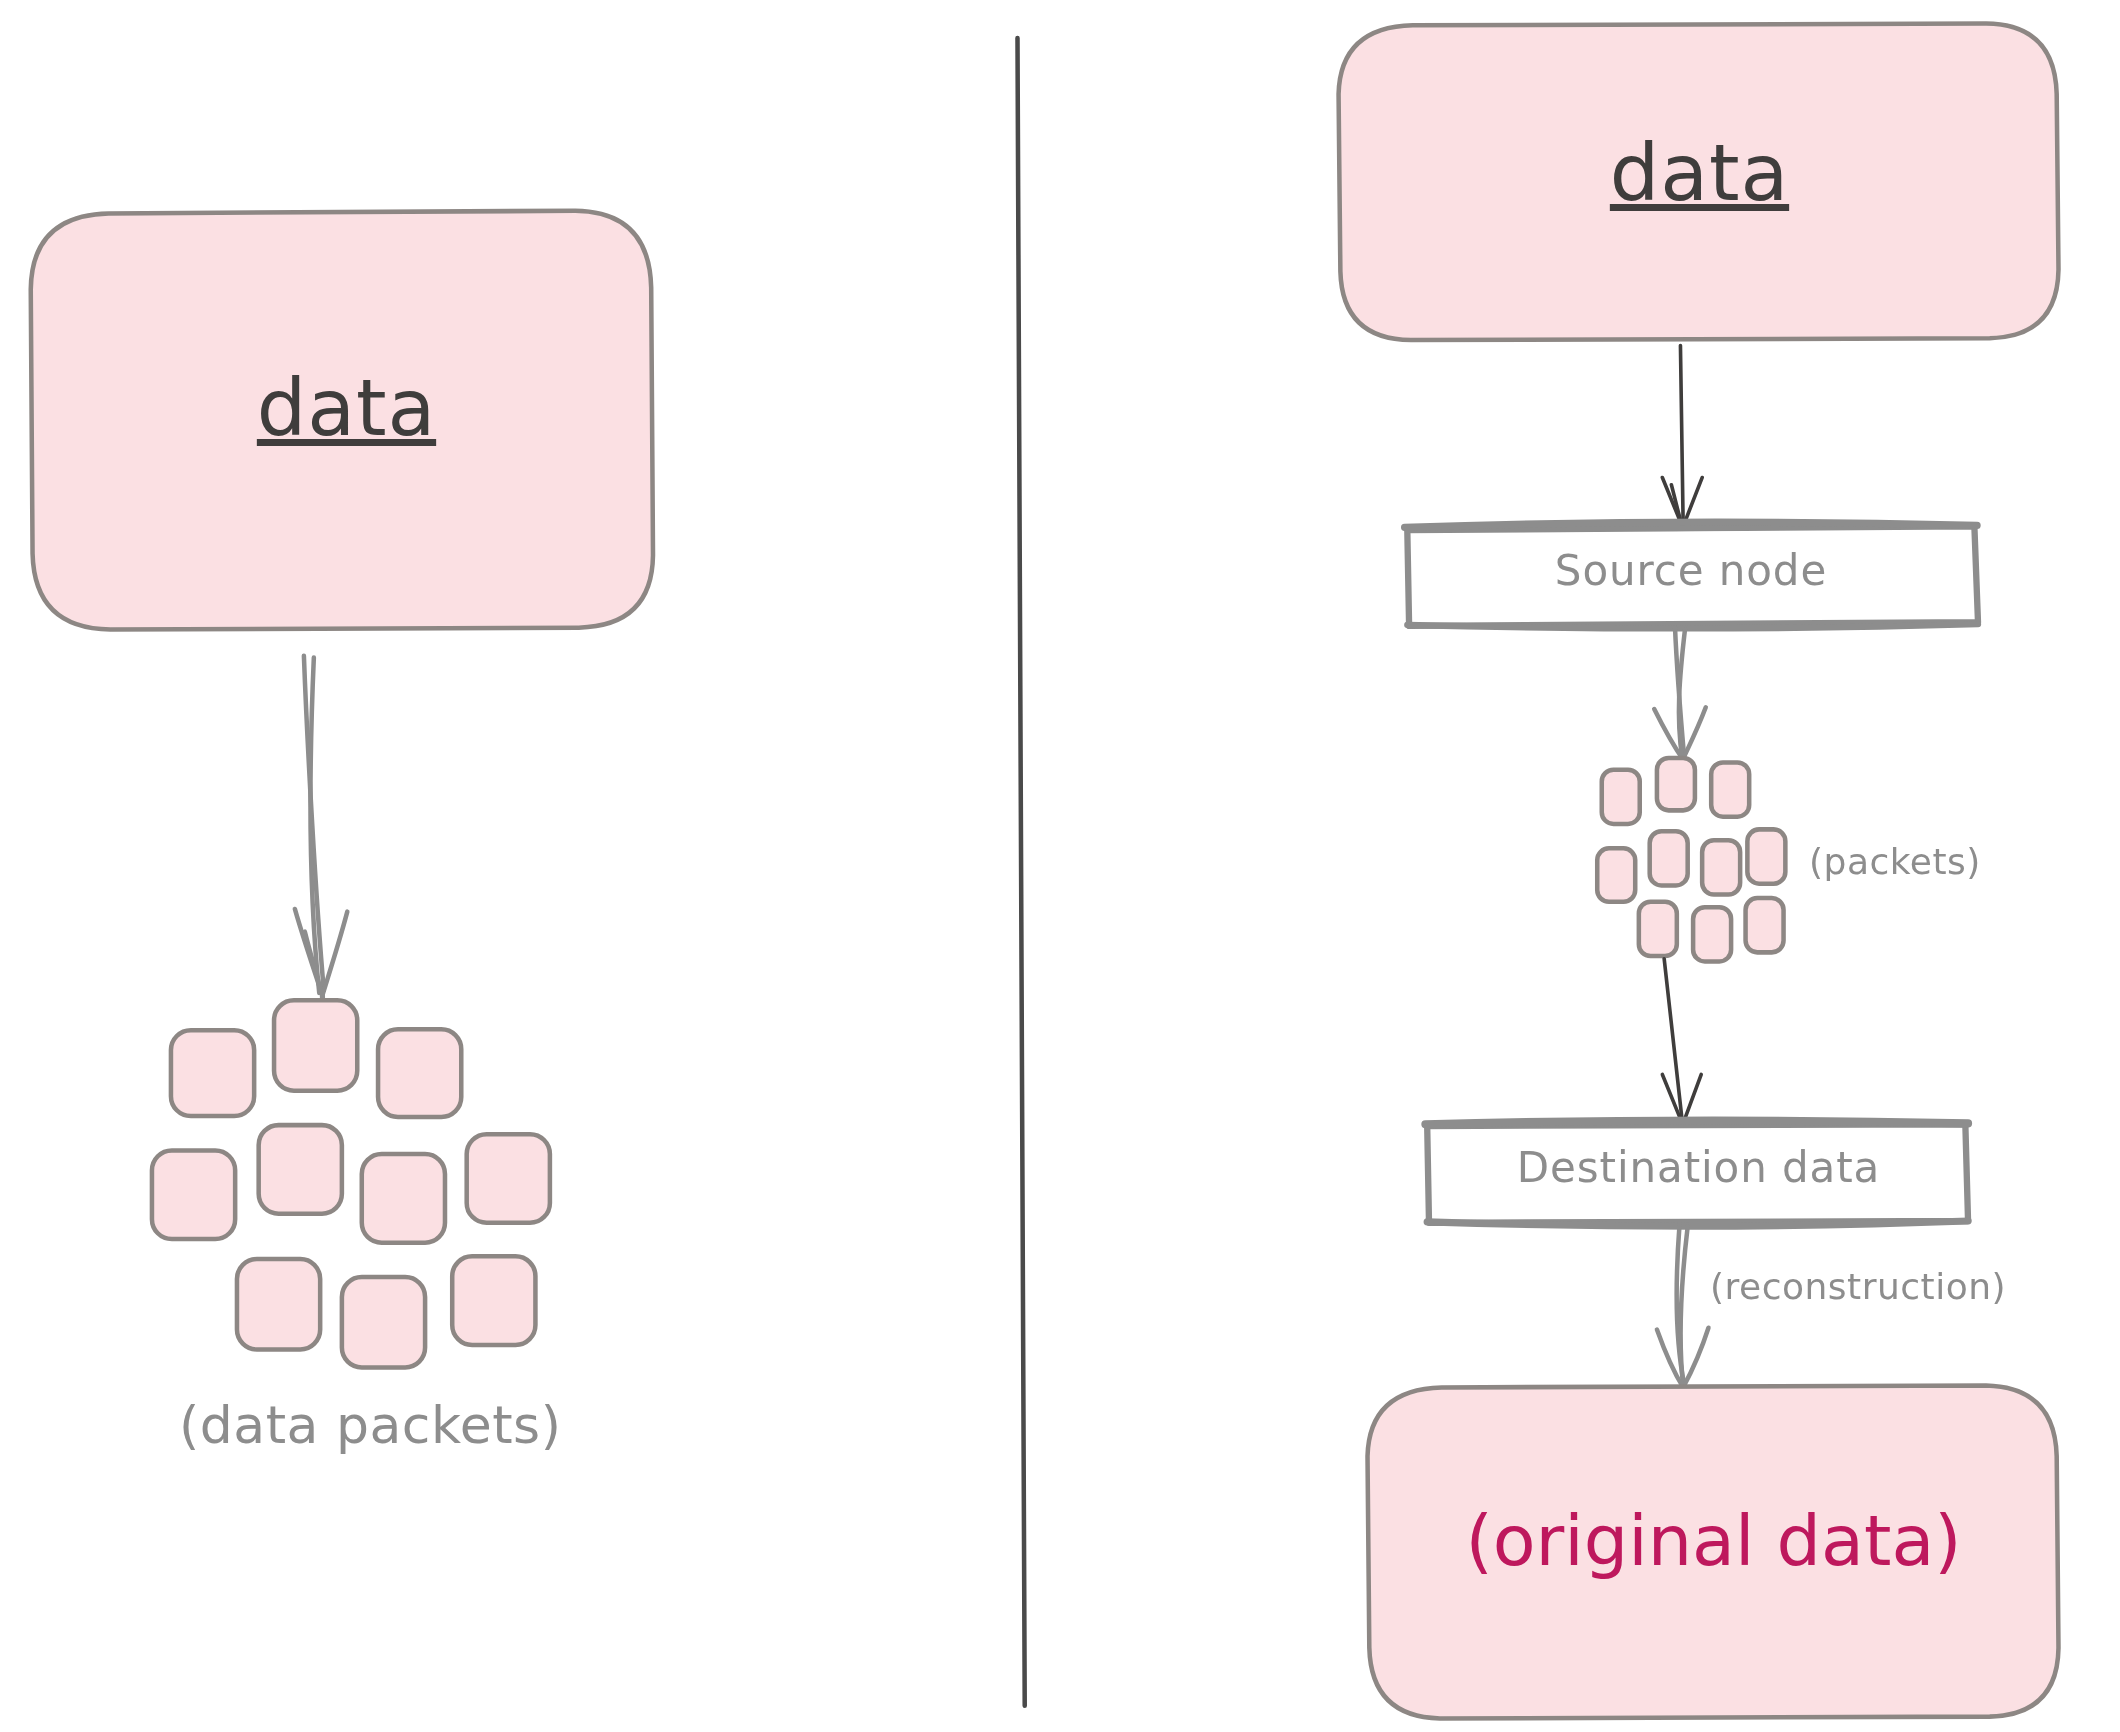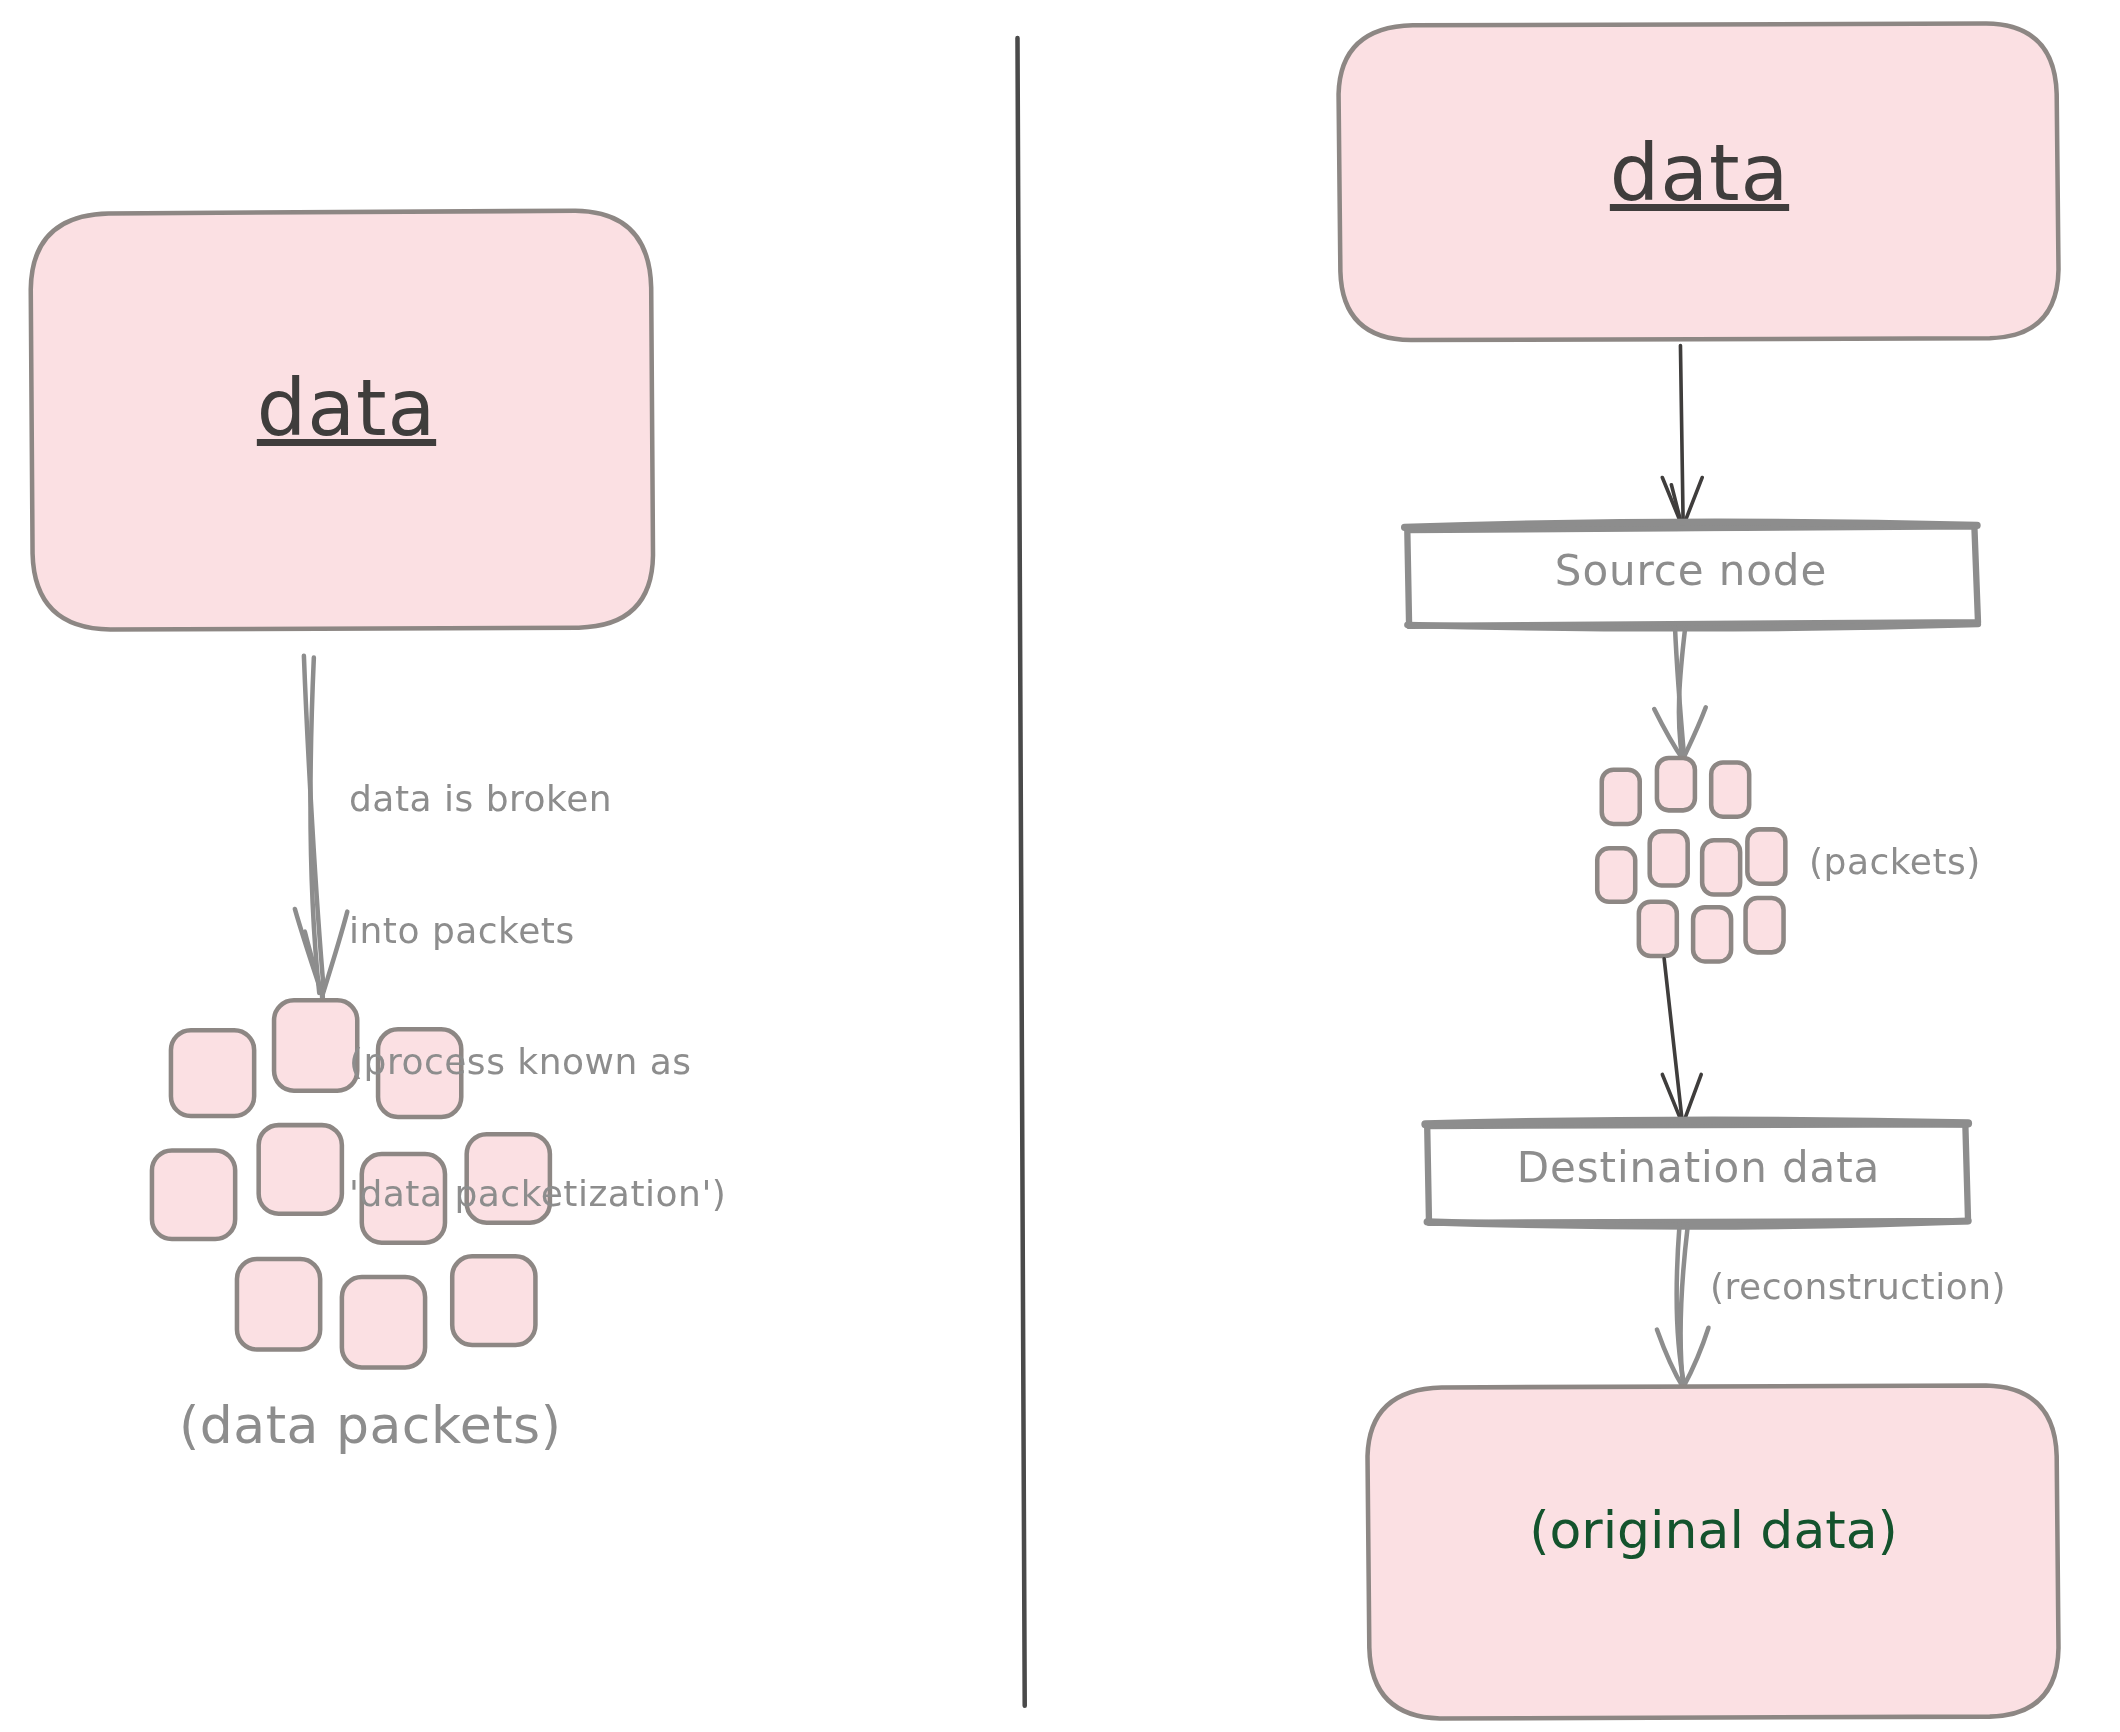--- a/index.html
+++ b/index.html
@@ -29,22 +29,22 @@
     line-height: 1.18;
   }
   .box-label {
     color: #3f3d3c;
     font-size: 78px;
     font-weight: 400;
     letter-spacing: 0.9px;
     text-decoration: underline;
   }
   .big-label {
-    color: #14532d;
-    font-size: 52px;
+    color: #be185d;
+    font-size: 70px;
     letter-spacing: 0px;
   }
   .node-label {
     color: #8d8d8d;
     font-size: 42px;
     letter-spacing: 0.9px;
   }
   .annot {
     color: #8d8d8d;
     font-size: 36px;
@@ -164,26 +164,20 @@
       <path d="M 1889 1468 C 1880 1496 1868 1521 1861 1534"></path>
     </g>
 
     <g>
       <path d="M 1594 1534 L 2196 1532 Q 2272 1534 2274 1610 L 2276 1822 Q 2275 1896 2200 1898 L 1592 1900 Q 1516 1898 1514 1822 L 1512 1610 Q 1514 1536 1594 1534 Z" fill="#fbe0e3" stroke="#8d8784" stroke-width="5" stroke-linejoin="round"></path>
     </g>
   </svg>
 
   <div class="txt box-label" style="left:197px; top:362px; width:299px; text-align:center;">data</div>
 
-  <div class="txt annot-multi" style="left:349px; top:689px;">
-    <div>data is broken</div>
-    <div>into packets</div>
-    <div>(process known as</div>
-    <div>'data packetization')</div>
-  </div>
 
   <div class="txt caption" style="left:179px; top:1395px;">(data packets)</div>
 
   <div class="txt box-label" style="left:1550px; top:127px; width:299px; text-align:center;">data</div>
 
   <div class="txt node-label" style="left:1408px; top:546px; width:566px; text-align:center;">Source node</div>
 
 
   <div class="txt annot" style="left:1809px; top:841px;">(packets)</div>
 

